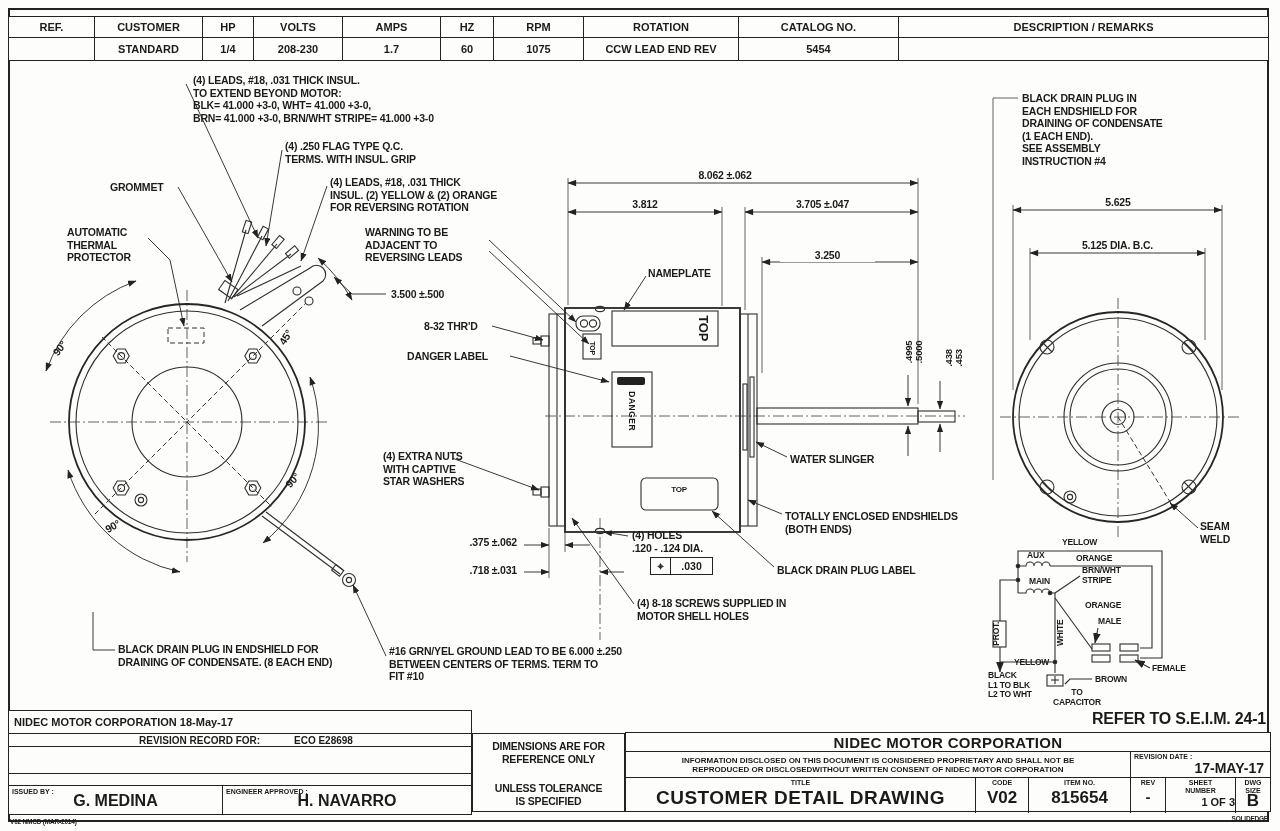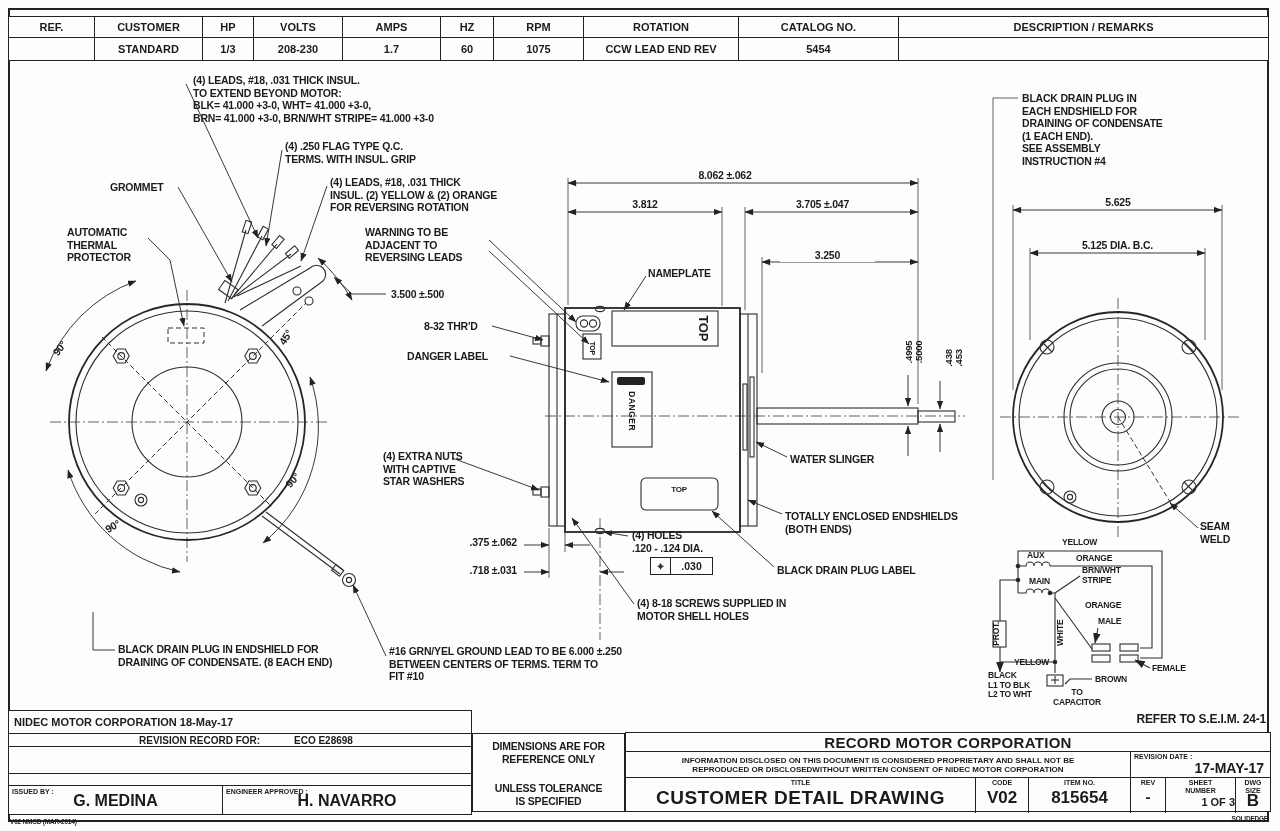--- a/index.html
+++ b/index.html
@@ -246,21 +246,21 @@
     <div class="col" style="width:86px">
       <div class="h">REF.</div>
       <div class="v"></div>
       </div>
     <div class="col" style="width:108px">
       <div class="h">CUSTOMER</div>
       <div class="v">STANDARD</div>
       </div>
     <div class="col" style="width:51px">
       <div class="h">HP</div>
-      <div class="v">1/3</div>
+      <div class="v">1/4</div>
       </div>
     <div class="col" style="width:89px">
       <div class="h">VOLTS</div>
       <div class="v">208-230</div>
       </div>
     <div class="col" style="width:98px">
       <div class="h">AMPS</div>
       <div class="v">1.7</div>
       </div>
     <div class="col" style="width:53px">
@@ -369,21 +369,21 @@
   <div class="lb tiny rot c" style="left:1044px;top:628px;width:34px;transform:rotate(-90deg)">WHITE</div>
   <div class="lb tiny" style="left:1014px;top:658px">YELLOW</div>
   <div class="lb tiny" style="left:988px;top:671px">BLACK
 L1 TO BLK
 L2 TO WHT</div>
   <div class="lb tiny c" style="left:1046px;top:688px;width:62px">TO
 CAPACITOR</div>
   <div class="lb tiny" style="left:1095px;top:675px">BROWN</div>
   <div class="lb tiny" style="left:1152px;top:664px">FEMALE</div>
 
-  <div class="lb r" style="left:1080px;top:713px;width:186px;font-size:12px">REFER TO S.E.I.M. 24-1</div>
+  <div class="lb r" style="left:1080px;top:713px;width:186px;font-size:16px">REFER TO S.E.I.M. 24-1</div>
 
   <div class="blk" style="left:8px;top:710px;width:464px;height:105px">
     <div style="position:absolute;left:0;top:0;width:100%;height:23px;border-bottom:1.2px solid #222;display:flex;align-items:center;padding-left:5px;font:700 11px 'Liberation Sans',sans-serif">NIDEC MOTOR CORPORATION 18-May-17</div>
     <div style="position:absolute;left:0;top:23px;width:100%;height:13px;border-bottom:1.2px solid #222">
       <span style="position:absolute;left:130px;top:1px;font:700 10px 'Liberation Sans',sans-serif">REVISION RECORD FOR:</span>
       <span style="position:absolute;left:285px;top:1px;font:700 10px 'Liberation Sans',sans-serif">ECO E28698</span>
     </div>
     <div style="position:absolute;left:0;top:51px;width:100%;height:12px;border-bottom:1.2px solid #222"></div>
     <div style="position:absolute;left:0;top:63px;width:100%;height:12px;border-bottom:1.2px solid #222"></div>
     <div style="position:absolute;left:0;top:75px;width:214px;height:28px;border-right:1.2px solid #222">
@@ -397,21 +397,21 @@
   </div>
 
   <div class="blk" style="left:472px;top:733px;width:153px;height:79px">
     <div class="lb c" style="left:0;top:6px;width:100%;position:absolute">DIMENSIONS ARE FOR
 REFERENCE ONLY</div>
     <div class="lb c" style="left:0;top:48px;width:100%;position:absolute">UNLESS TOLERANCE
 IS SPECIFIED</div>
   </div>
 
   <div class="blk" style="left:625px;top:732px;width:646px;height:80px">
-    <div style="position:absolute;left:0;top:0;width:100%;height:19px;border-bottom:1.6px solid #222;display:flex;align-items:center;justify-content:center;font:700 15px 'Liberation Sans',sans-serif;letter-spacing:.3px">RECORD MOTOR CORPORATION</div>
+    <div style="position:absolute;left:0;top:0;width:100%;height:19px;border-bottom:1.6px solid #222;display:flex;align-items:center;justify-content:center;font:700 15px 'Liberation Sans',sans-serif;letter-spacing:.3px">NIDEC MOTOR CORPORATION</div>
     <div style="position:absolute;left:0;top:19px;width:505px;height:26px;border-bottom:1.6px solid #222;border-right:1.4px solid #222;display:flex;align-items:center;justify-content:center;text-align:center;font:700 8px/9px 'Liberation Sans',sans-serif;white-space:pre-line">INFORMATION DISCLOSED ON THIS DOCUMENT IS CONSIDERED PROPRIETARY AND SHALL NOT BE
 REPRODUCED OR DISCLOSEDWITHOUT WRITTEN CONSENT OF NIDEC MOTOR CORPORATION</div>
     <div style="position:absolute;left:505px;top:19px;right:0;height:26px;border-bottom:1.6px solid #222">
       <span class="cell-label" style="left:3px;top:1px">REVISION DATE :</span>
       <div style="position:absolute;right:6px;top:8px;font:700 14px 'Liberation Sans',sans-serif">17-MAY-17</div>
     </div>
     <div style="position:absolute;left:0;top:45px;width:350px;height:35px;border-right:1.4px solid #222">
       <div class="cell-label" style="left:0;top:1px;width:100%;text-align:center;position:absolute">TITLE</div>
       <div style="position:absolute;left:0;top:9px;width:100%;text-align:center;font:700 19px 'Liberation Sans',sans-serif;letter-spacing:.5px">CUSTOMER  DETAIL  DRAWING</div>
     </div>

